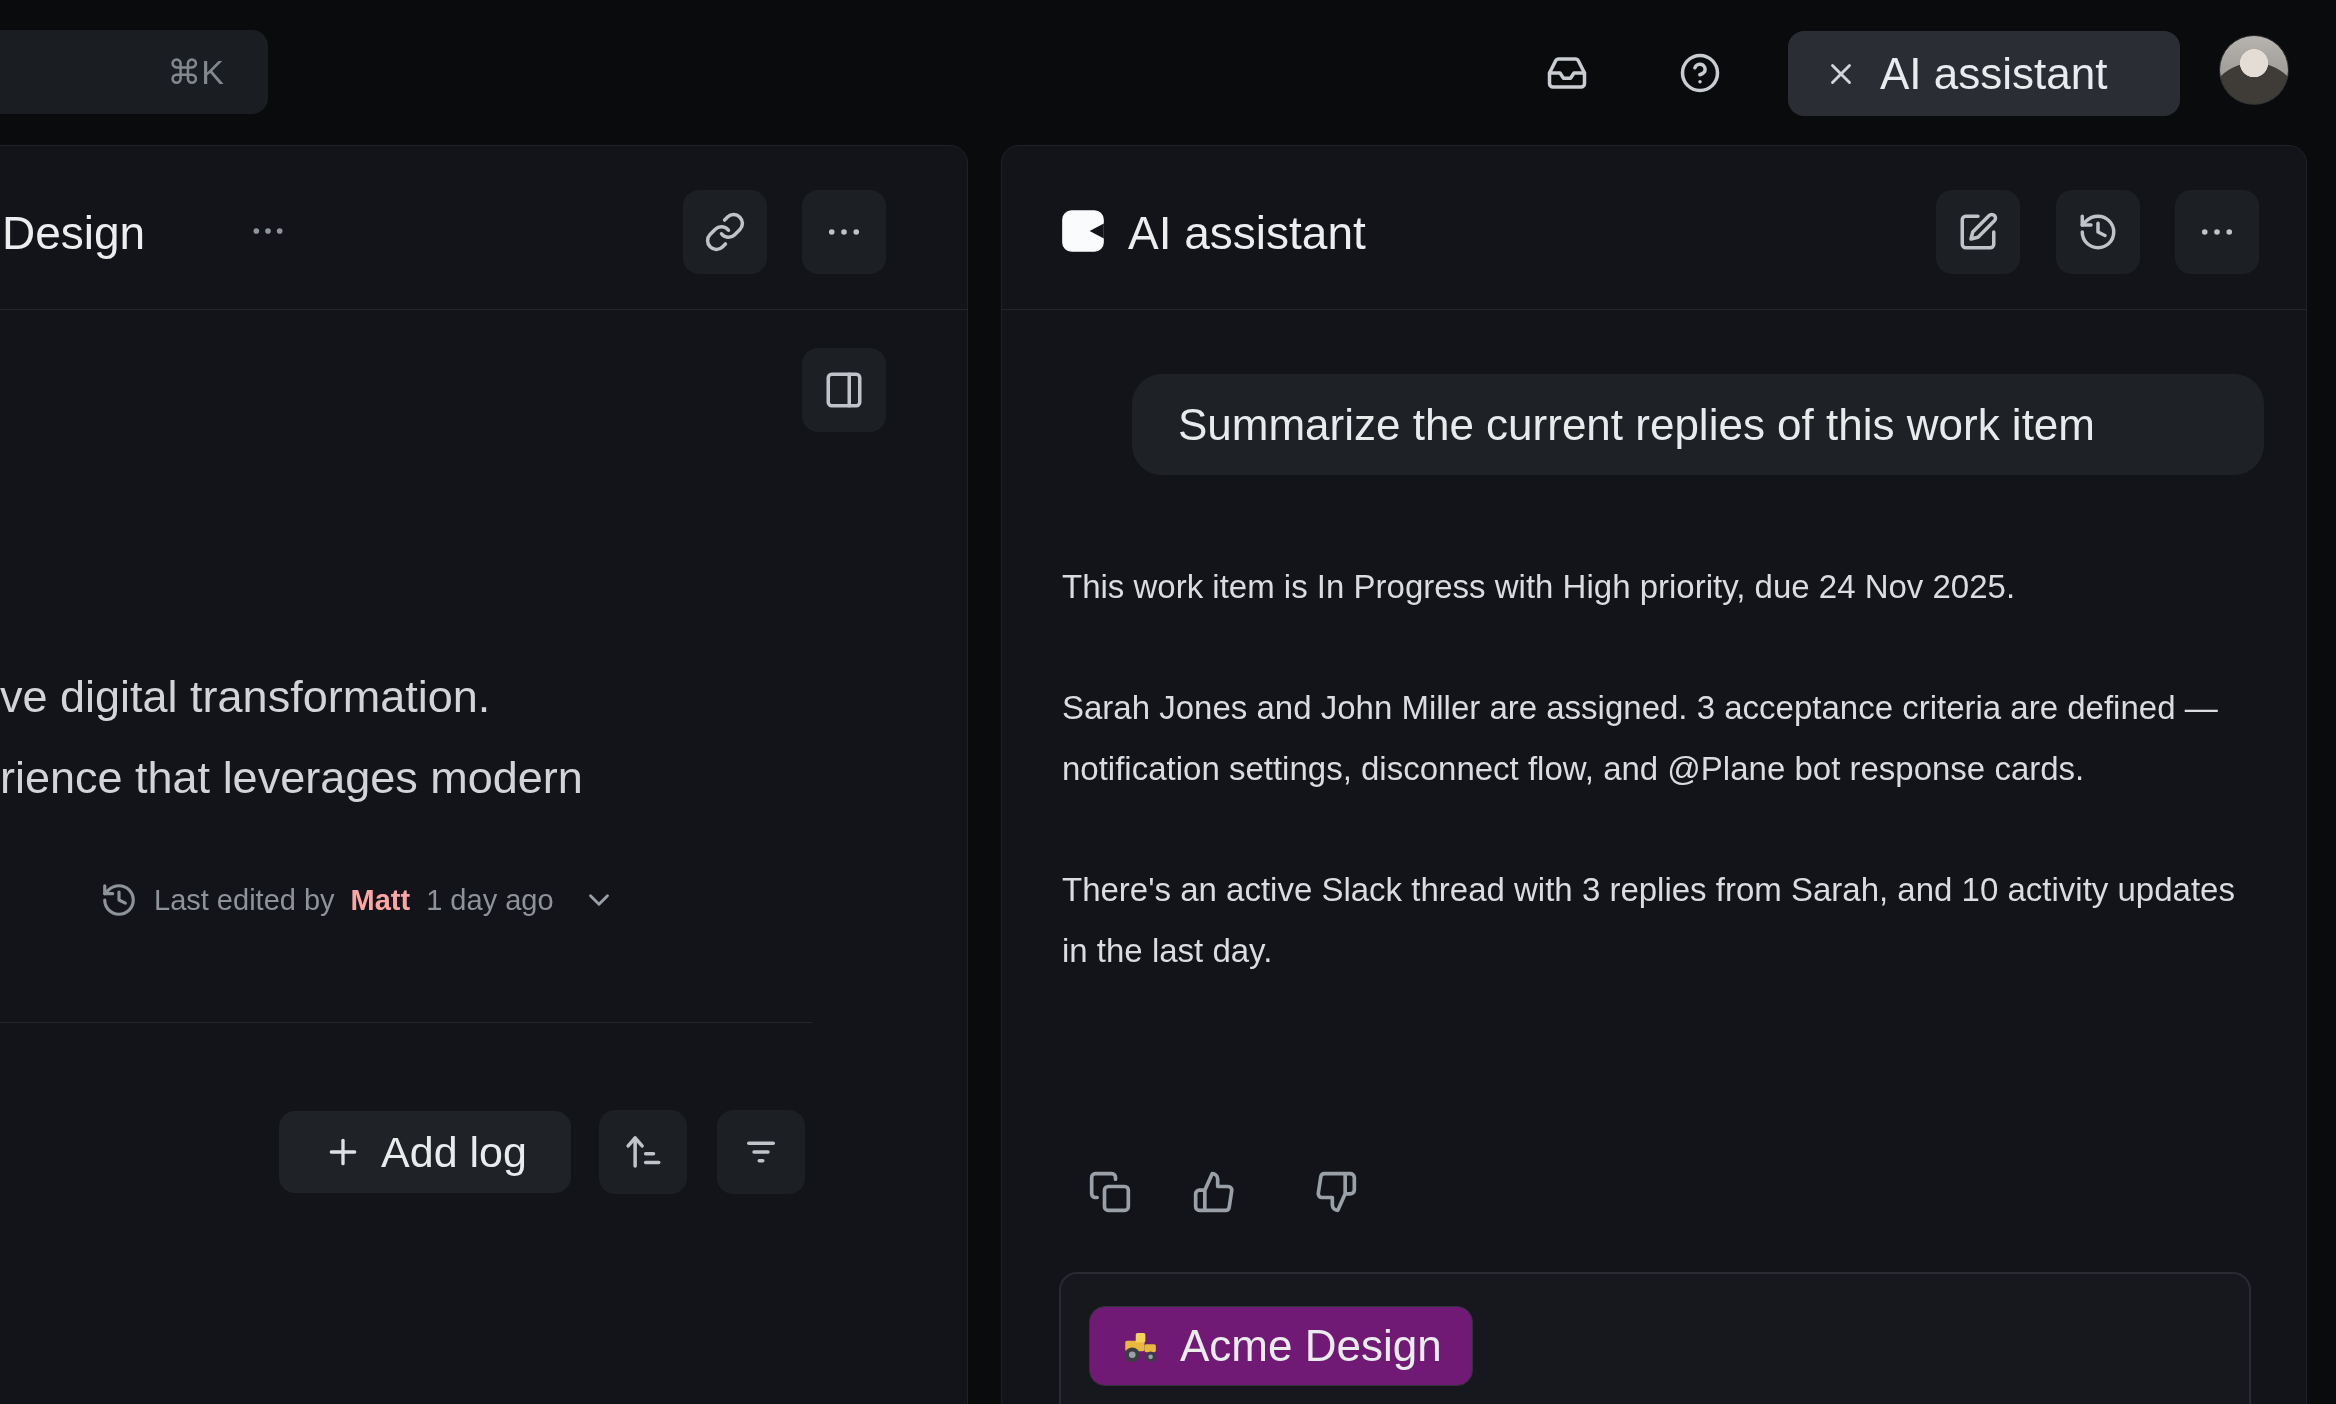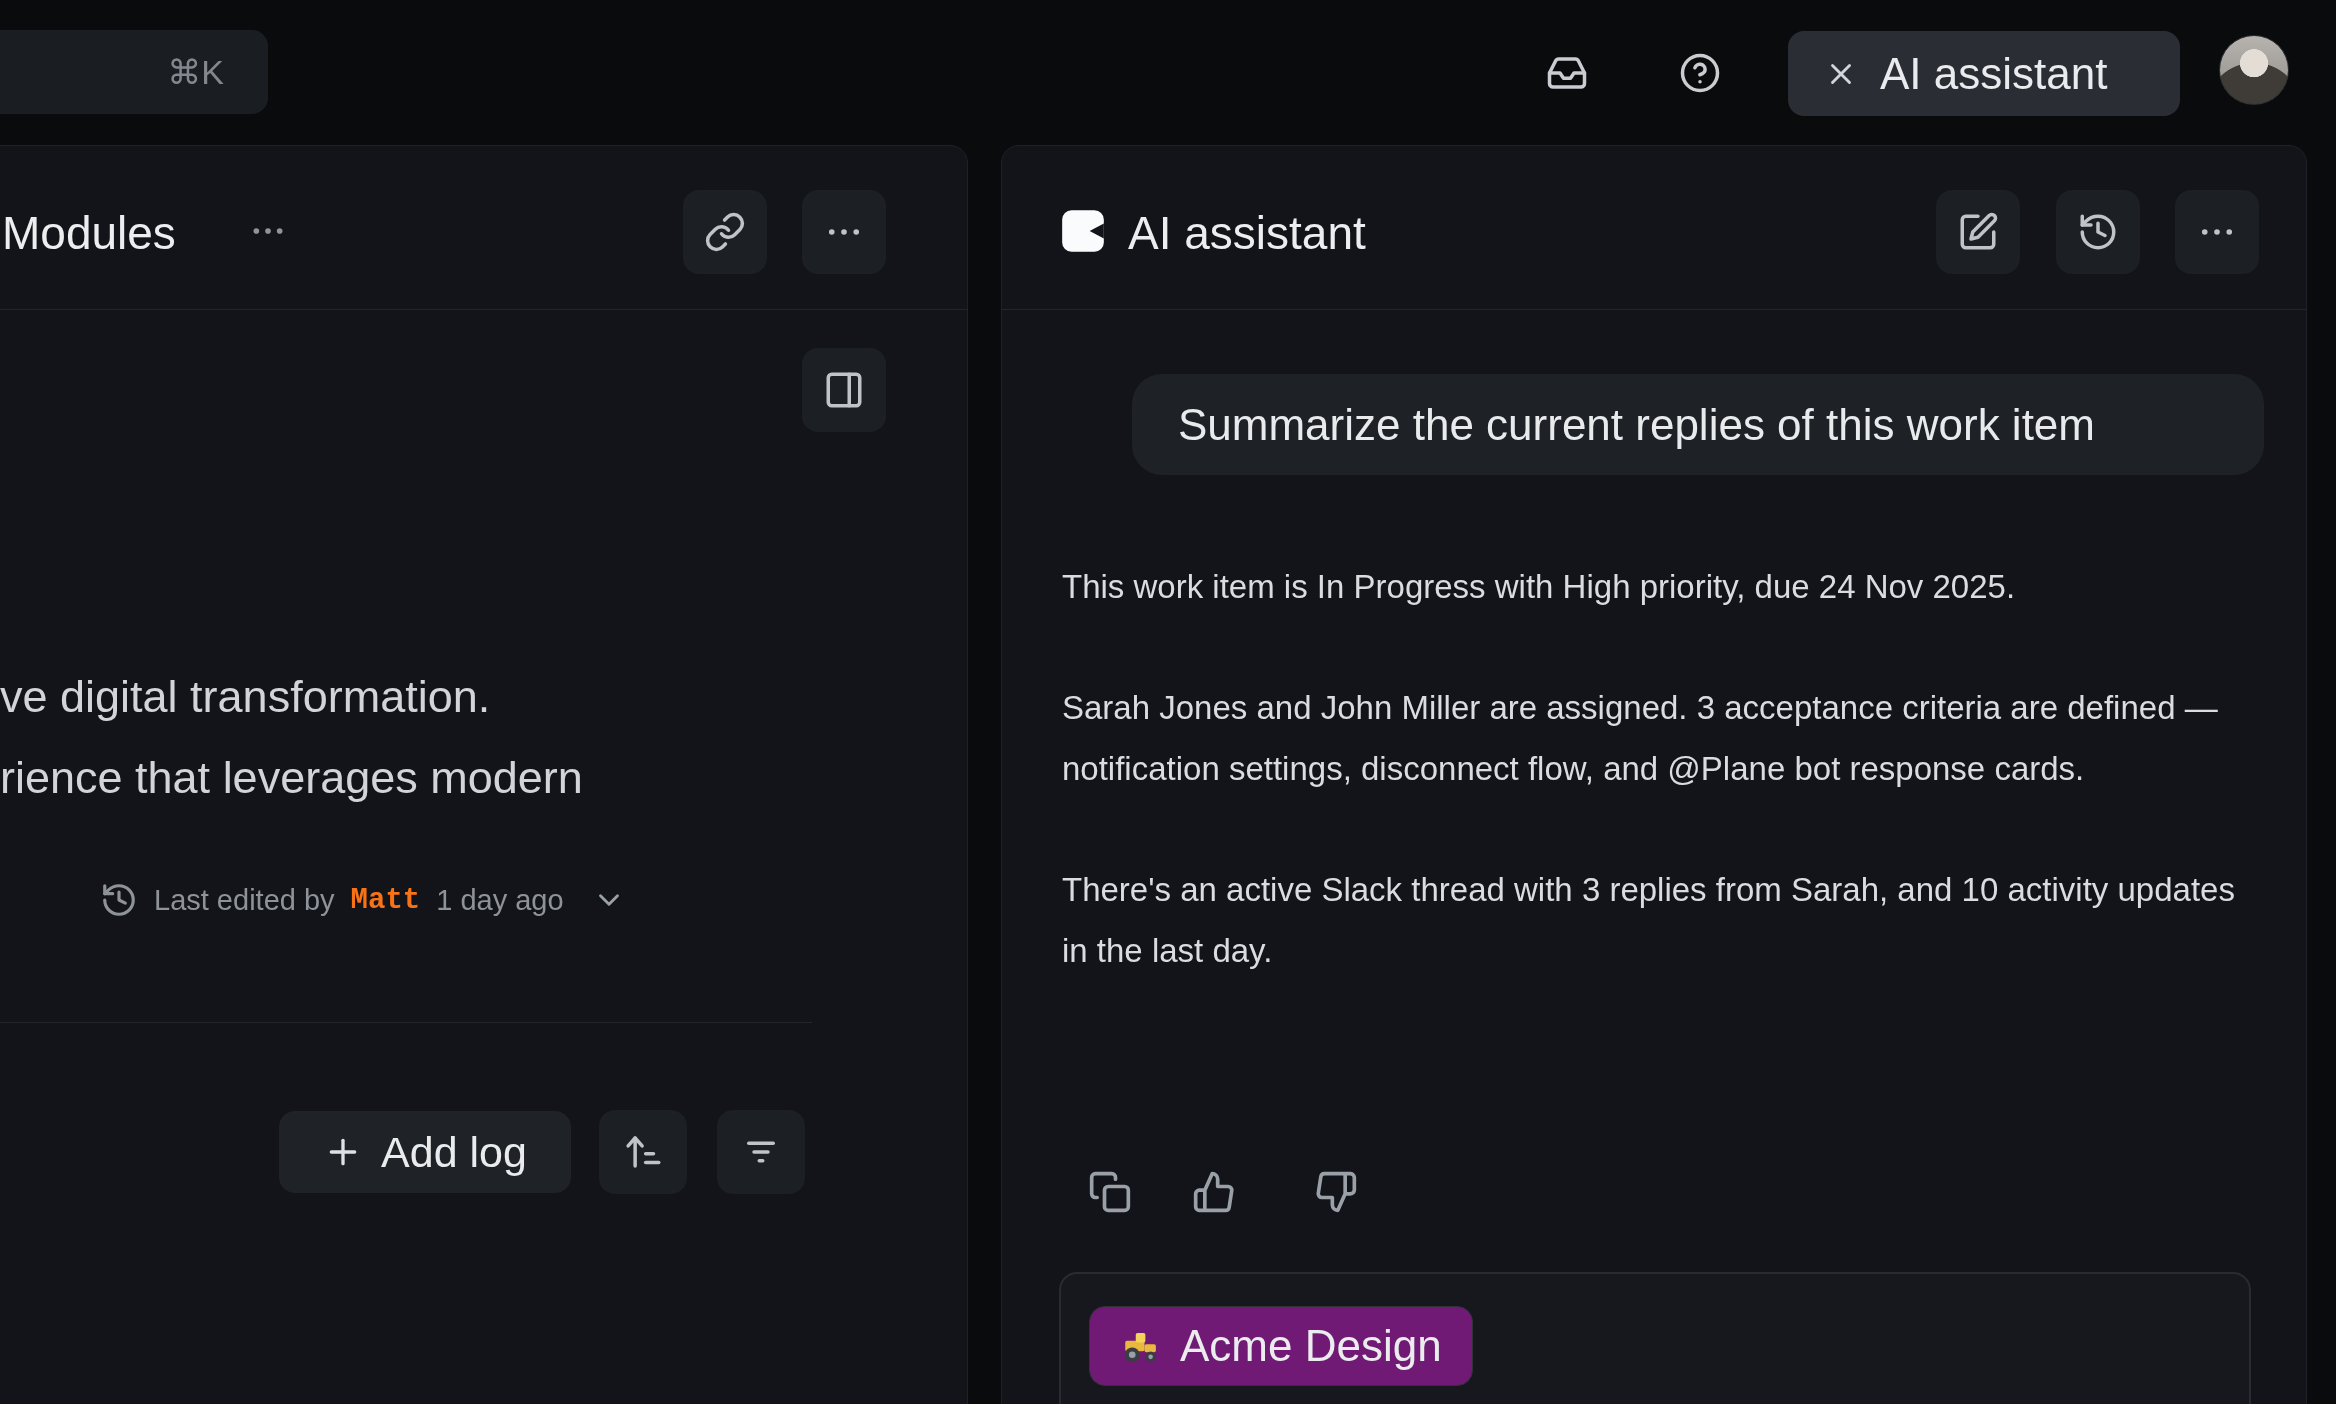--- a/index.html
+++ b/index.html
@@ -40,21 +40,21 @@
               radial-gradient(circle at 50% 110%, #3f3c38 0%, #3f3c38 58%, rgba(0,0,0,0) 59%),
               linear-gradient(180deg, #b7b3ae 0%, #8e8a85 100%);
             border:1px solid #2a2d31; }
 
   
   .lp-title { position:absolute; left:2px; top:206px; font-size:46px; font-weight:500; color:#ebedef; }
   .desc { position:absolute; left:0; top:656px; font-size:45px; line-height:81px; color:#d2d4d8; white-space:nowrap; }
 
   .last-edited { position:absolute; left:100px; top:872px; height:56px; display:flex; align-items:center; gap:16px;
                  color:#8e9299; font-size:29px; }
-  .last-edited .author { color:#f97316; font-weight:700;font-family:Liberation Mono, monospace; }
+  .last-edited .author { color:#fca5a5; font-weight:700; }
   .last-edited svg.clock { width:38px; height:38px; color:#8e9299; }
   .last-edited svg.chev { width:34px; height:34px; color:#9aa0a7; margin-left:12px; }
 
   .add-log { position:absolute; left:279px; top:1111px; width:292px; height:82px; border-radius:16px;
              background:#1f2227; display:flex; align-items:center; justify-content:center; gap:18px;
              color:#e9ebed; font-size:43px; }
   .add-log svg { width:40px; height:40px; color:#dfe1e4; }
 
   
   .rp-title { position:absolute; left:1128px; top:206px; font-size:46px; font-weight:500; color:#ebedef; }
@@ -115,21 +115,21 @@
           <line x1="6" y1="6" x2="18" y2="18"></line>
       </svg>
     </span>
     <span class="label">AI assistant</span>
   </button>
 
   <div class="avatar"></div>
 
   <div class="panel" style="left:-120px; top:145px; width:1088px; height:1320px;"></div>
 
-  <div class="lp-title">Modules</div>
+  <div class="lp-title">Design</div>
 
   <button class="bare-btn" style="left:240px; top:203px; width:56px; height:56px; color:#8f949b;">
     <span style="display:flex;">
       <svg viewBox="0 0 24 24" width="40" height="40" fill="currentColor">
         <circle cx="5" cy="12" r="1.7"></circle>
           <circle cx="12" cy="12" r="1.7"></circle>
           <circle cx="19" cy="12" r="1.7"></circle>
       </svg>
     </span>
   </button>

